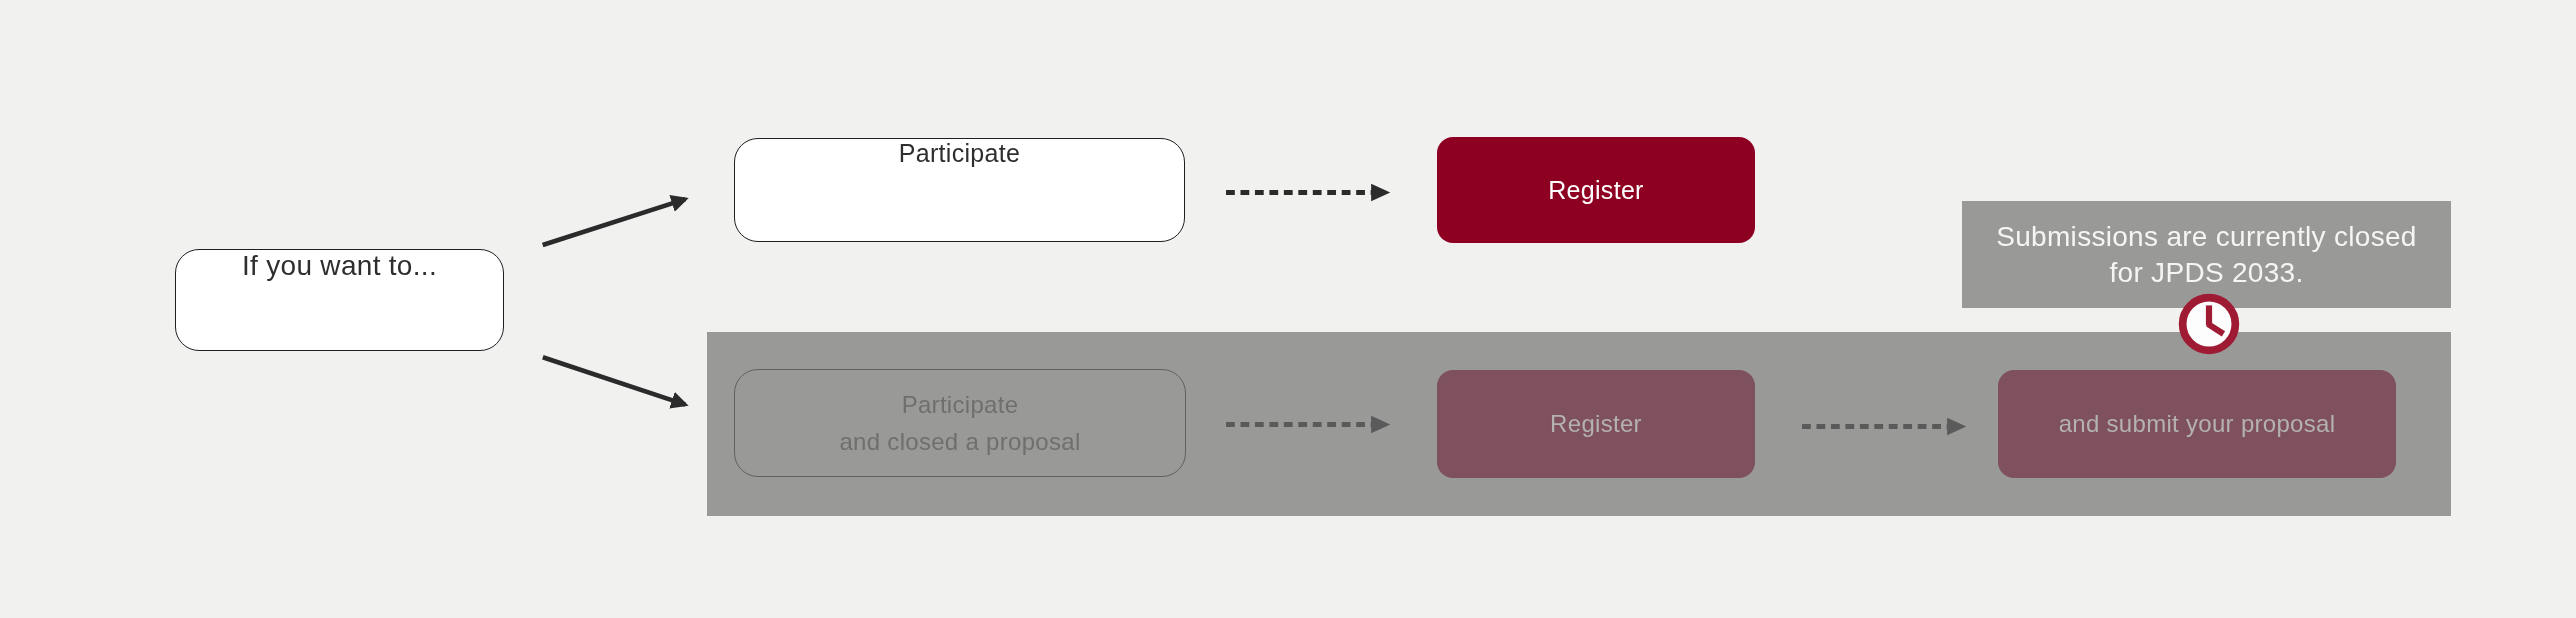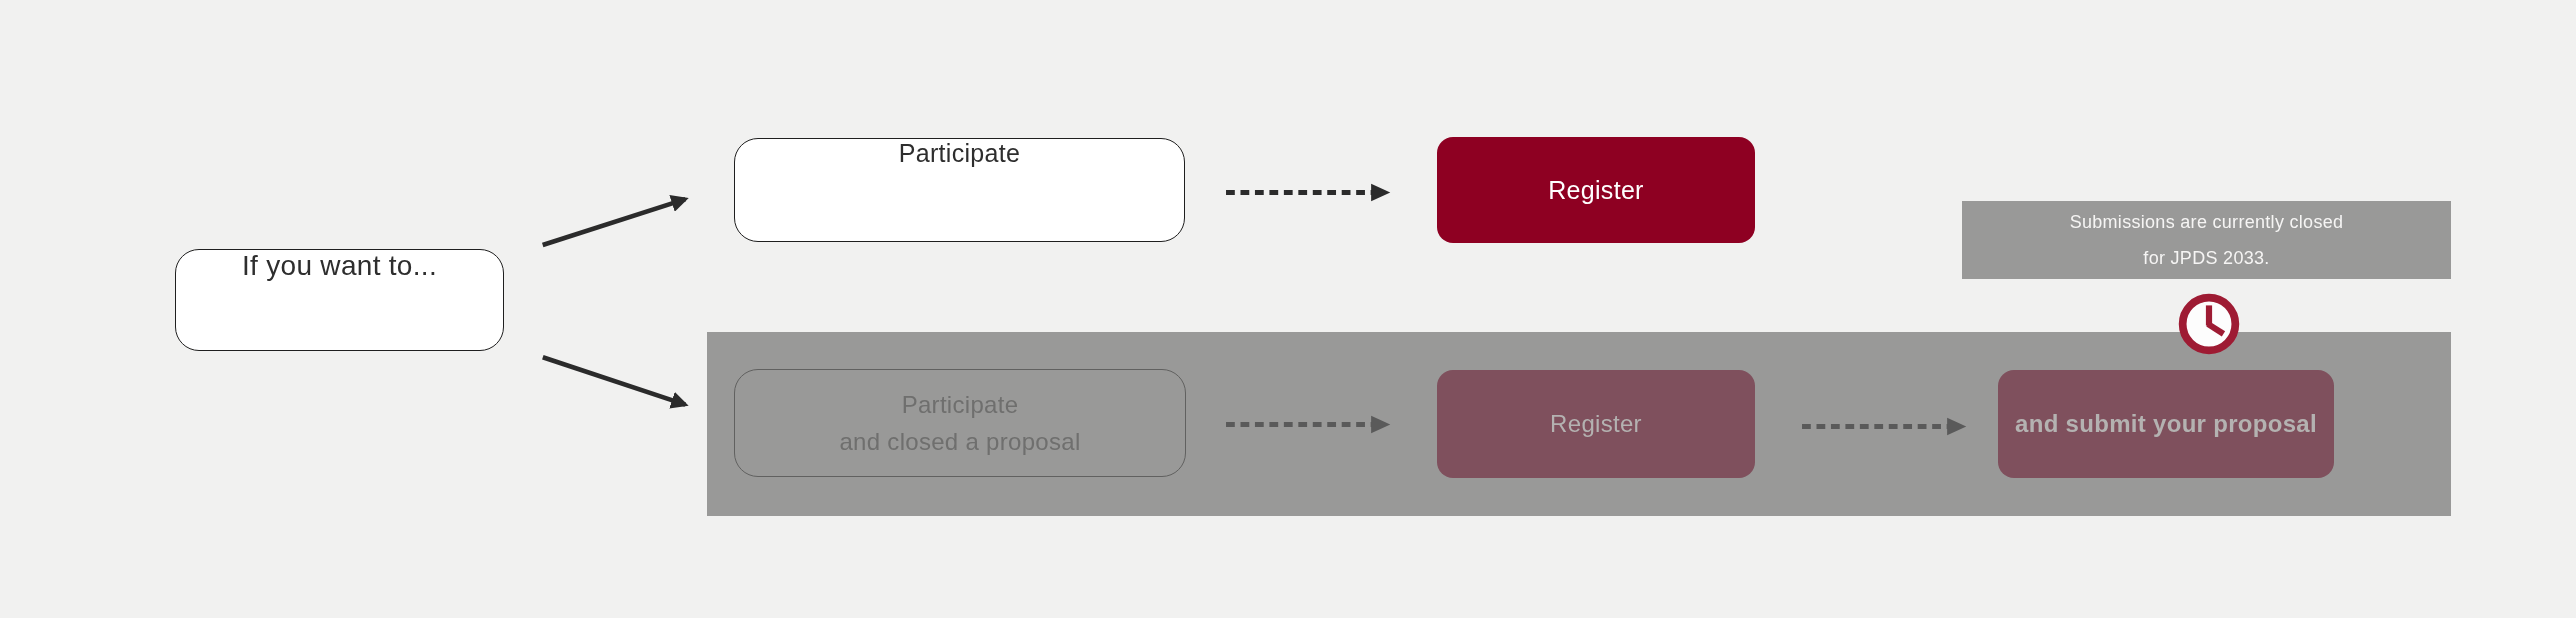--- a/index.html
+++ b/index.html
@@ -47,30 +47,30 @@
     left: 734px; top: 369px; width: 452px; height: 108px;
     background: transparent;
     border-color: #616160;
     color: #6f6f6e;
     flex-direction: column;
     line-height: 37px;
     font-size: 24px;
   }
   .btn-faded { background: #7f505d; color: #b4b2b1; font-size: 24px; }
   .btn-register-faded { left: 1437px; top: 370px; width: 318px; height: 108px; }
-  .btn-submit-faded   { left: 1998px; top: 370px; width: 336px; height: 108px; font-weight: bold; }
+  .btn-submit-faded   { left: 1998px; top: 370px; width: 398px; height: 108px; }
 
   
   .banner {
-    left: 1962px; top: 201px; width: 489px; height: 78px;
+    left: 1962px; top: 201px; width: 489px; height: 107px;
     background: #999998;
     display: flex; flex-direction: column; align-items: center; justify-content: center;
     text-align: center;
     color: #f6f5f4;
-    font-size: 18px;
+    font-size: 28px;
     line-height: 36px;
     letter-spacing: 0.3px;
   }
 
   .arrow-svg { display: block; overflow: visible; }
 </style>
 </head>
 <body>
 
 <div class="canvas">

